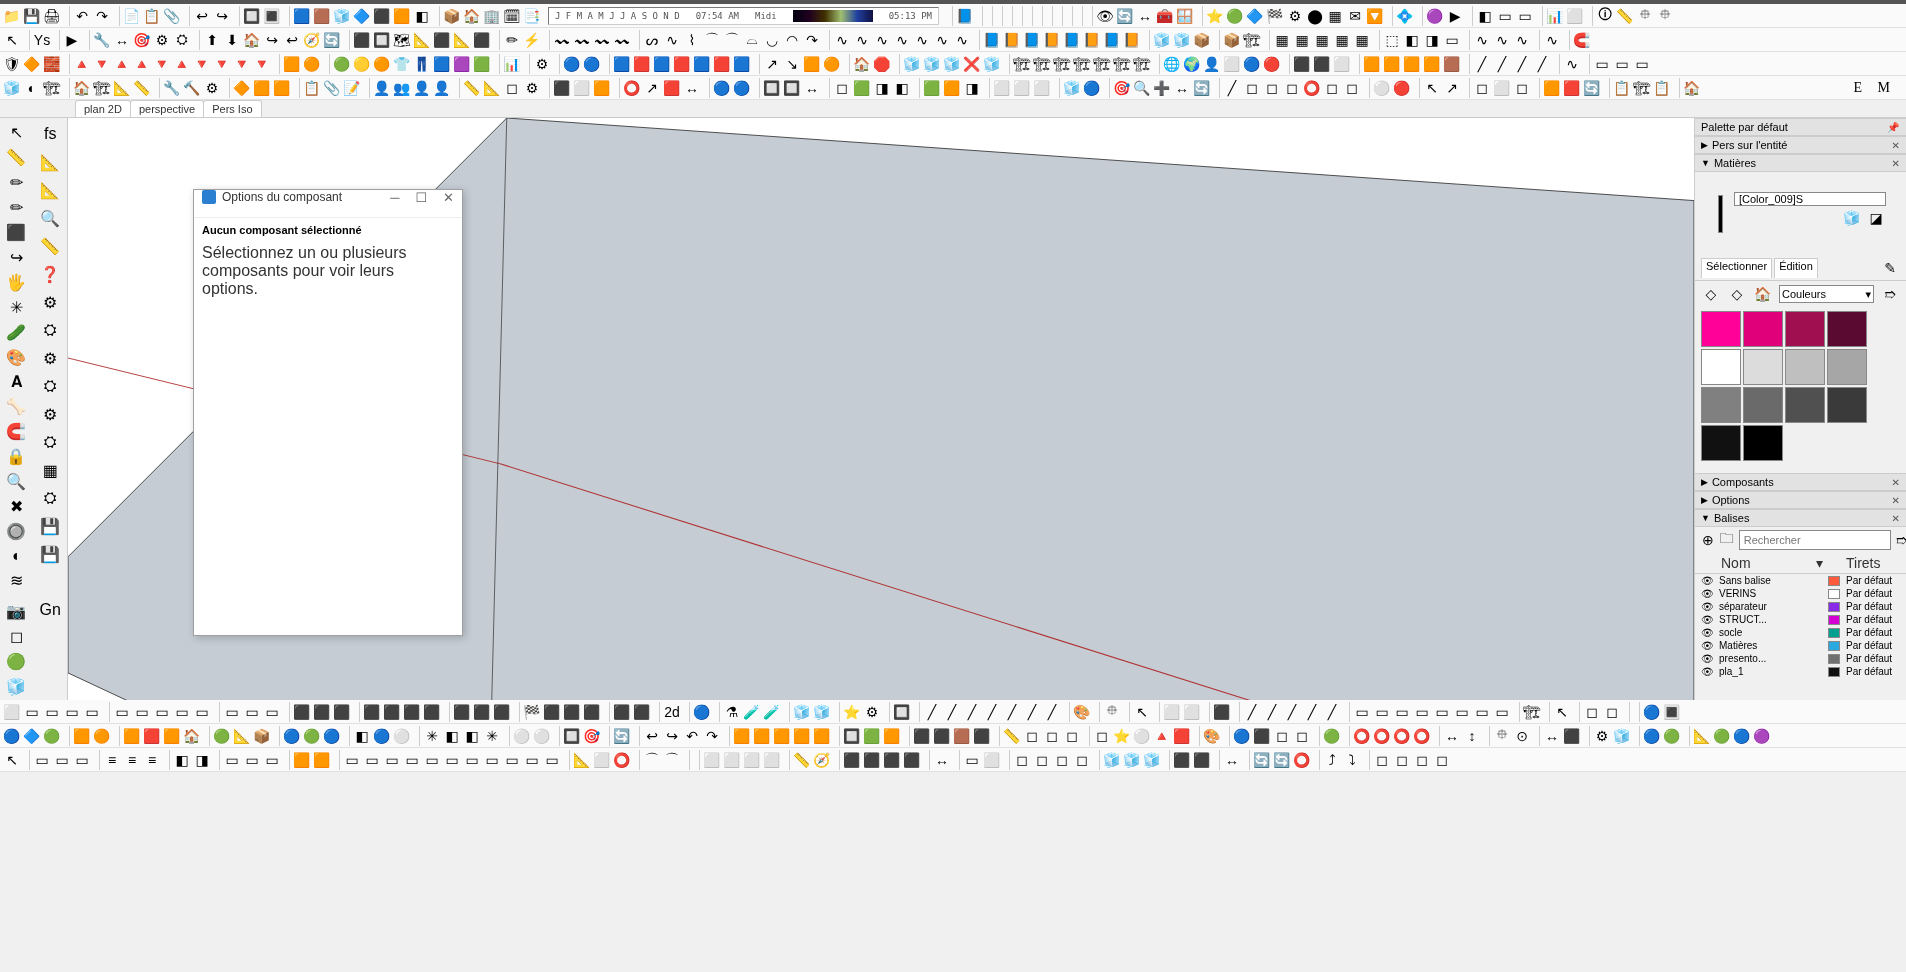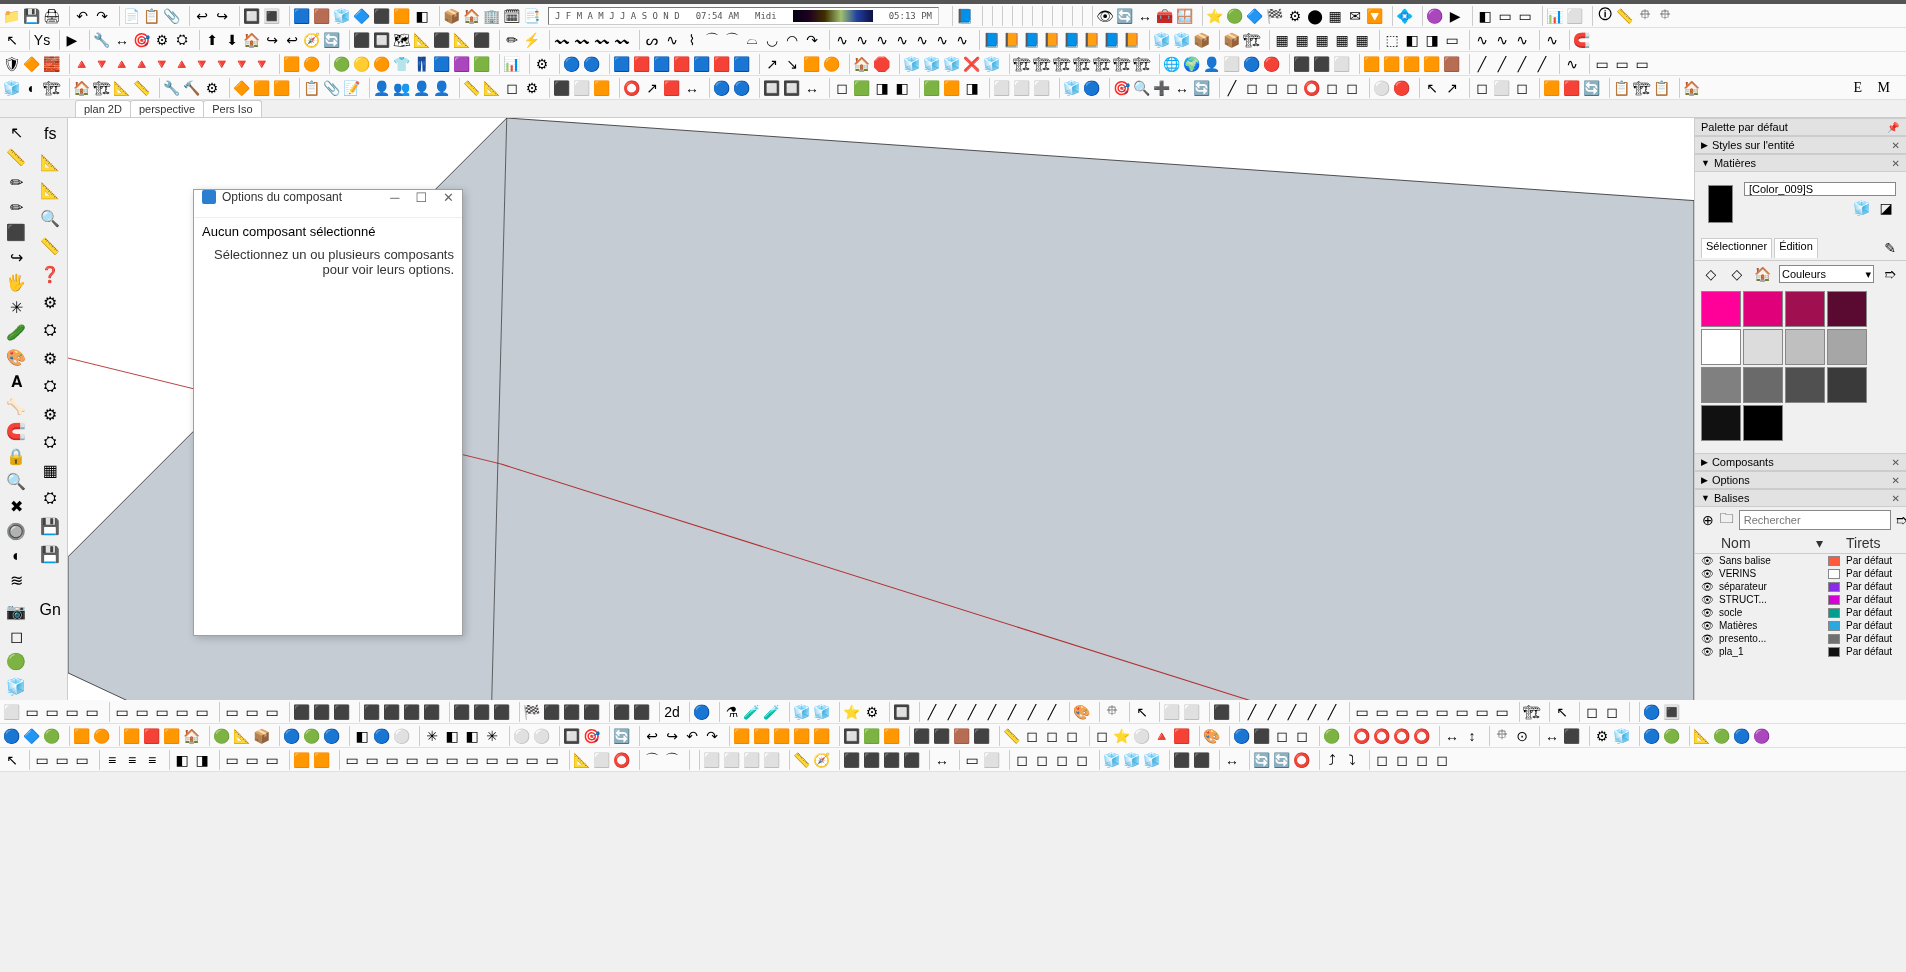--- a/index.html
+++ b/index.html
@@ -15,28 +15,28 @@
 .main-area { display: flex; height: 582px; }
 .left-palettes { width: 68px; display: flex; background: #f0f0f0; border-right: 1px solid #ccc; }
 .palette-col { width: 34px; display: flex; flex-direction: column; padding: 4px 0; gap: 4px; align-items: center;}
 .palette-col .toolbar-btn{ width: 28px; height: 24px; font-size: 16px;}
 .viewport { flex: 1; background: #fff; position: relative; overflow: hidden; }
 .viewport svg { position: absolute; inset: 0; }
 .dialog { position: absolute; left: 125px; top: 71px; width: 270px; height: 447px; background: #fff; border: 1px solid #a0a0a0; box-shadow: 2px 2px 8px rgba(0,0,0,.2); }
 .dialog-title { height: 28px; background: #fff; display: flex; padding: 0 8px; font-size: 12px; color: #333; border-bottom: 1px solid #eee; }
 .dialog-title .icon { width: 14px; height: 14px; margin-right: 6px; display:inline-block; background:#2b7fd1; border-radius:2px;}
 .dialog-title .win-btns { margin-left: auto; display: flex; gap: 16px; color: #666; font-size: 13px;}
-.dialog-heading { font-weight: normal; font-size: 13px; padding: 6px 8px 2px; }
-.dialog-body { padding: 6px 8px; font-size: 13px; color: #333; text-align: right; }
+.dialog-heading { font-weight: bold; font-size: 11px; padding: 6px 8px 2px; }
+.dialog-body { padding: 6px 8px; font-size: 16px; color: #333; }
 .right-panels { width: 212px; background: #f0f0f0; border-left: 1px solid #ccc; display: flex; flex-direction: column; font-size: 11px;}
 .panel-title { background: #e2e2e2; padding: 2px 6px; border-top: 1px solid #ccc; border-bottom: 1px solid #ccc; display: flex; align-items: center; gap: 4px; cursor: pointer;}
 .panel-title .arrow { font-size: 9px; }
 .panel-title .close { margin-left: auto; font-size: 10px; color: #555;}
 .swatch-current{width:48px;height:38px;background:#000;border:1px solid #888;margin:3px;}
-.mat-row{display:flex;align-items:flex-start;gap:8px;padding:10px;}
+.mat-row{display:flex;align-items:flex-start;gap:8px;padding:20px;}
 .mat-input{flex:1;height:20px;border:1px solid #888;padding:0 4px;font-size:11px;}
 .mat-tabs{display:flex;gap:2px;padding:2px 6px;border-bottom:1px solid #ccc;}
 .mat-tab{padding:1px 4px;background:#fff;border:1px solid #ccc;border-bottom:none;font-size:11px;cursor:pointer;}
 .mat-toolbar{display:flex;gap:6px;padding:3px 6px;align-items:center;}
 .mat-dropdown{flex:1;height:18px;border:1px solid #888;font-size:11px;background:#fff;padding:0 2px;display:flex;align-items:center;}
 .swatches { display: grid; grid-template-columns: repeat(4, 40px); gap: 2px; padding: 4px 6px; }
 .swatch { width: 40px; height: 36px; border: 1px solid #888; cursor: pointer; }
 .tags-search{display:flex;gap:4px;padding:3px 6px;align-items:center;}
 .tags-headers{display:flex;padding:2px 6px;border-bottom:1px solid #ccc;font-size:14px;color:#333;}
 .tags-list{overflow-y:scroll;max-height:112px;}
@@ -502,21 +502,21 @@
     </div>
   </div>
 
   <div class="right-panels">
     <div class="panel-title">
       <span>Palette par défaut</span>
       <span class="close">📌</span>
     </div>
     <div class="panel-title">
       <span class="arrow">▶</span>
-      <span>Styles sur l'entité</span>
+      <span>Pers sur l'entité</span>
       <span class="close">✕</span>
     </div>
     <div class="panel-title">
       <span class="arrow">▼</span>
       <span>Matières</span>
       <span class="close">✕</span>
     </div>
     <div class="mat-row">
       <div class="swatch-current"></div>
       <div style="flex:1;display:flex;flex-direction:column;gap:2px;">

